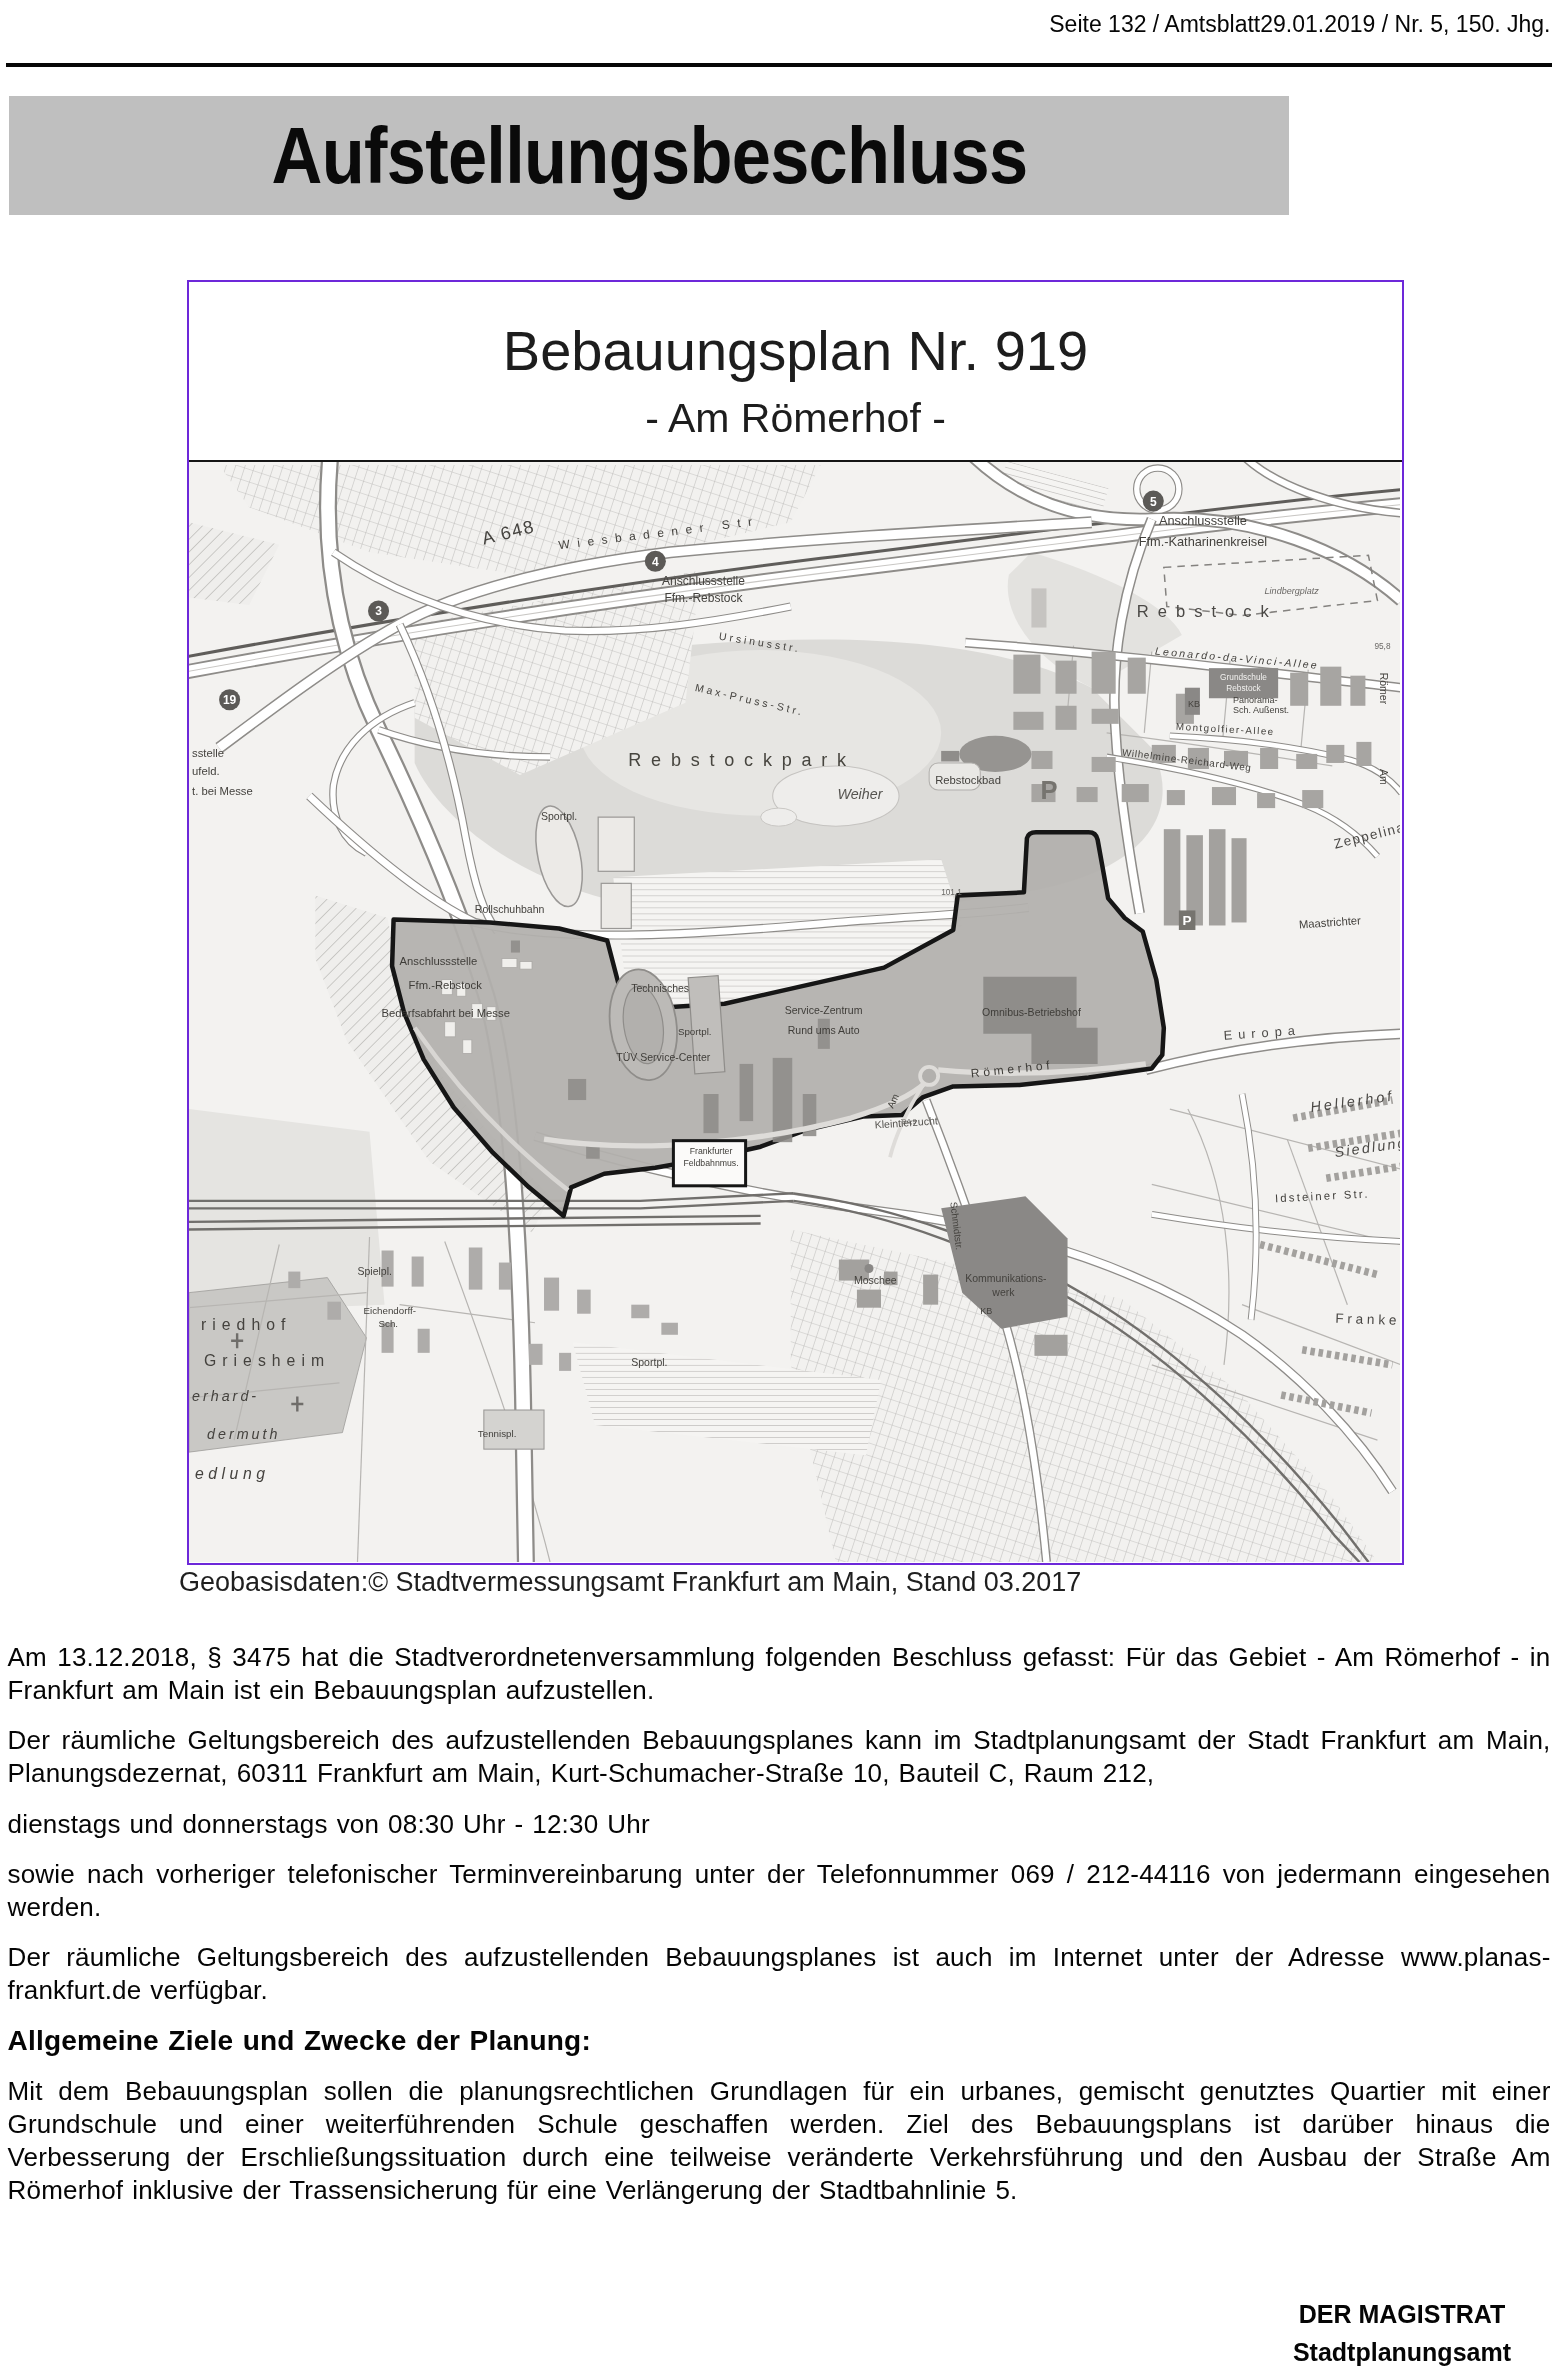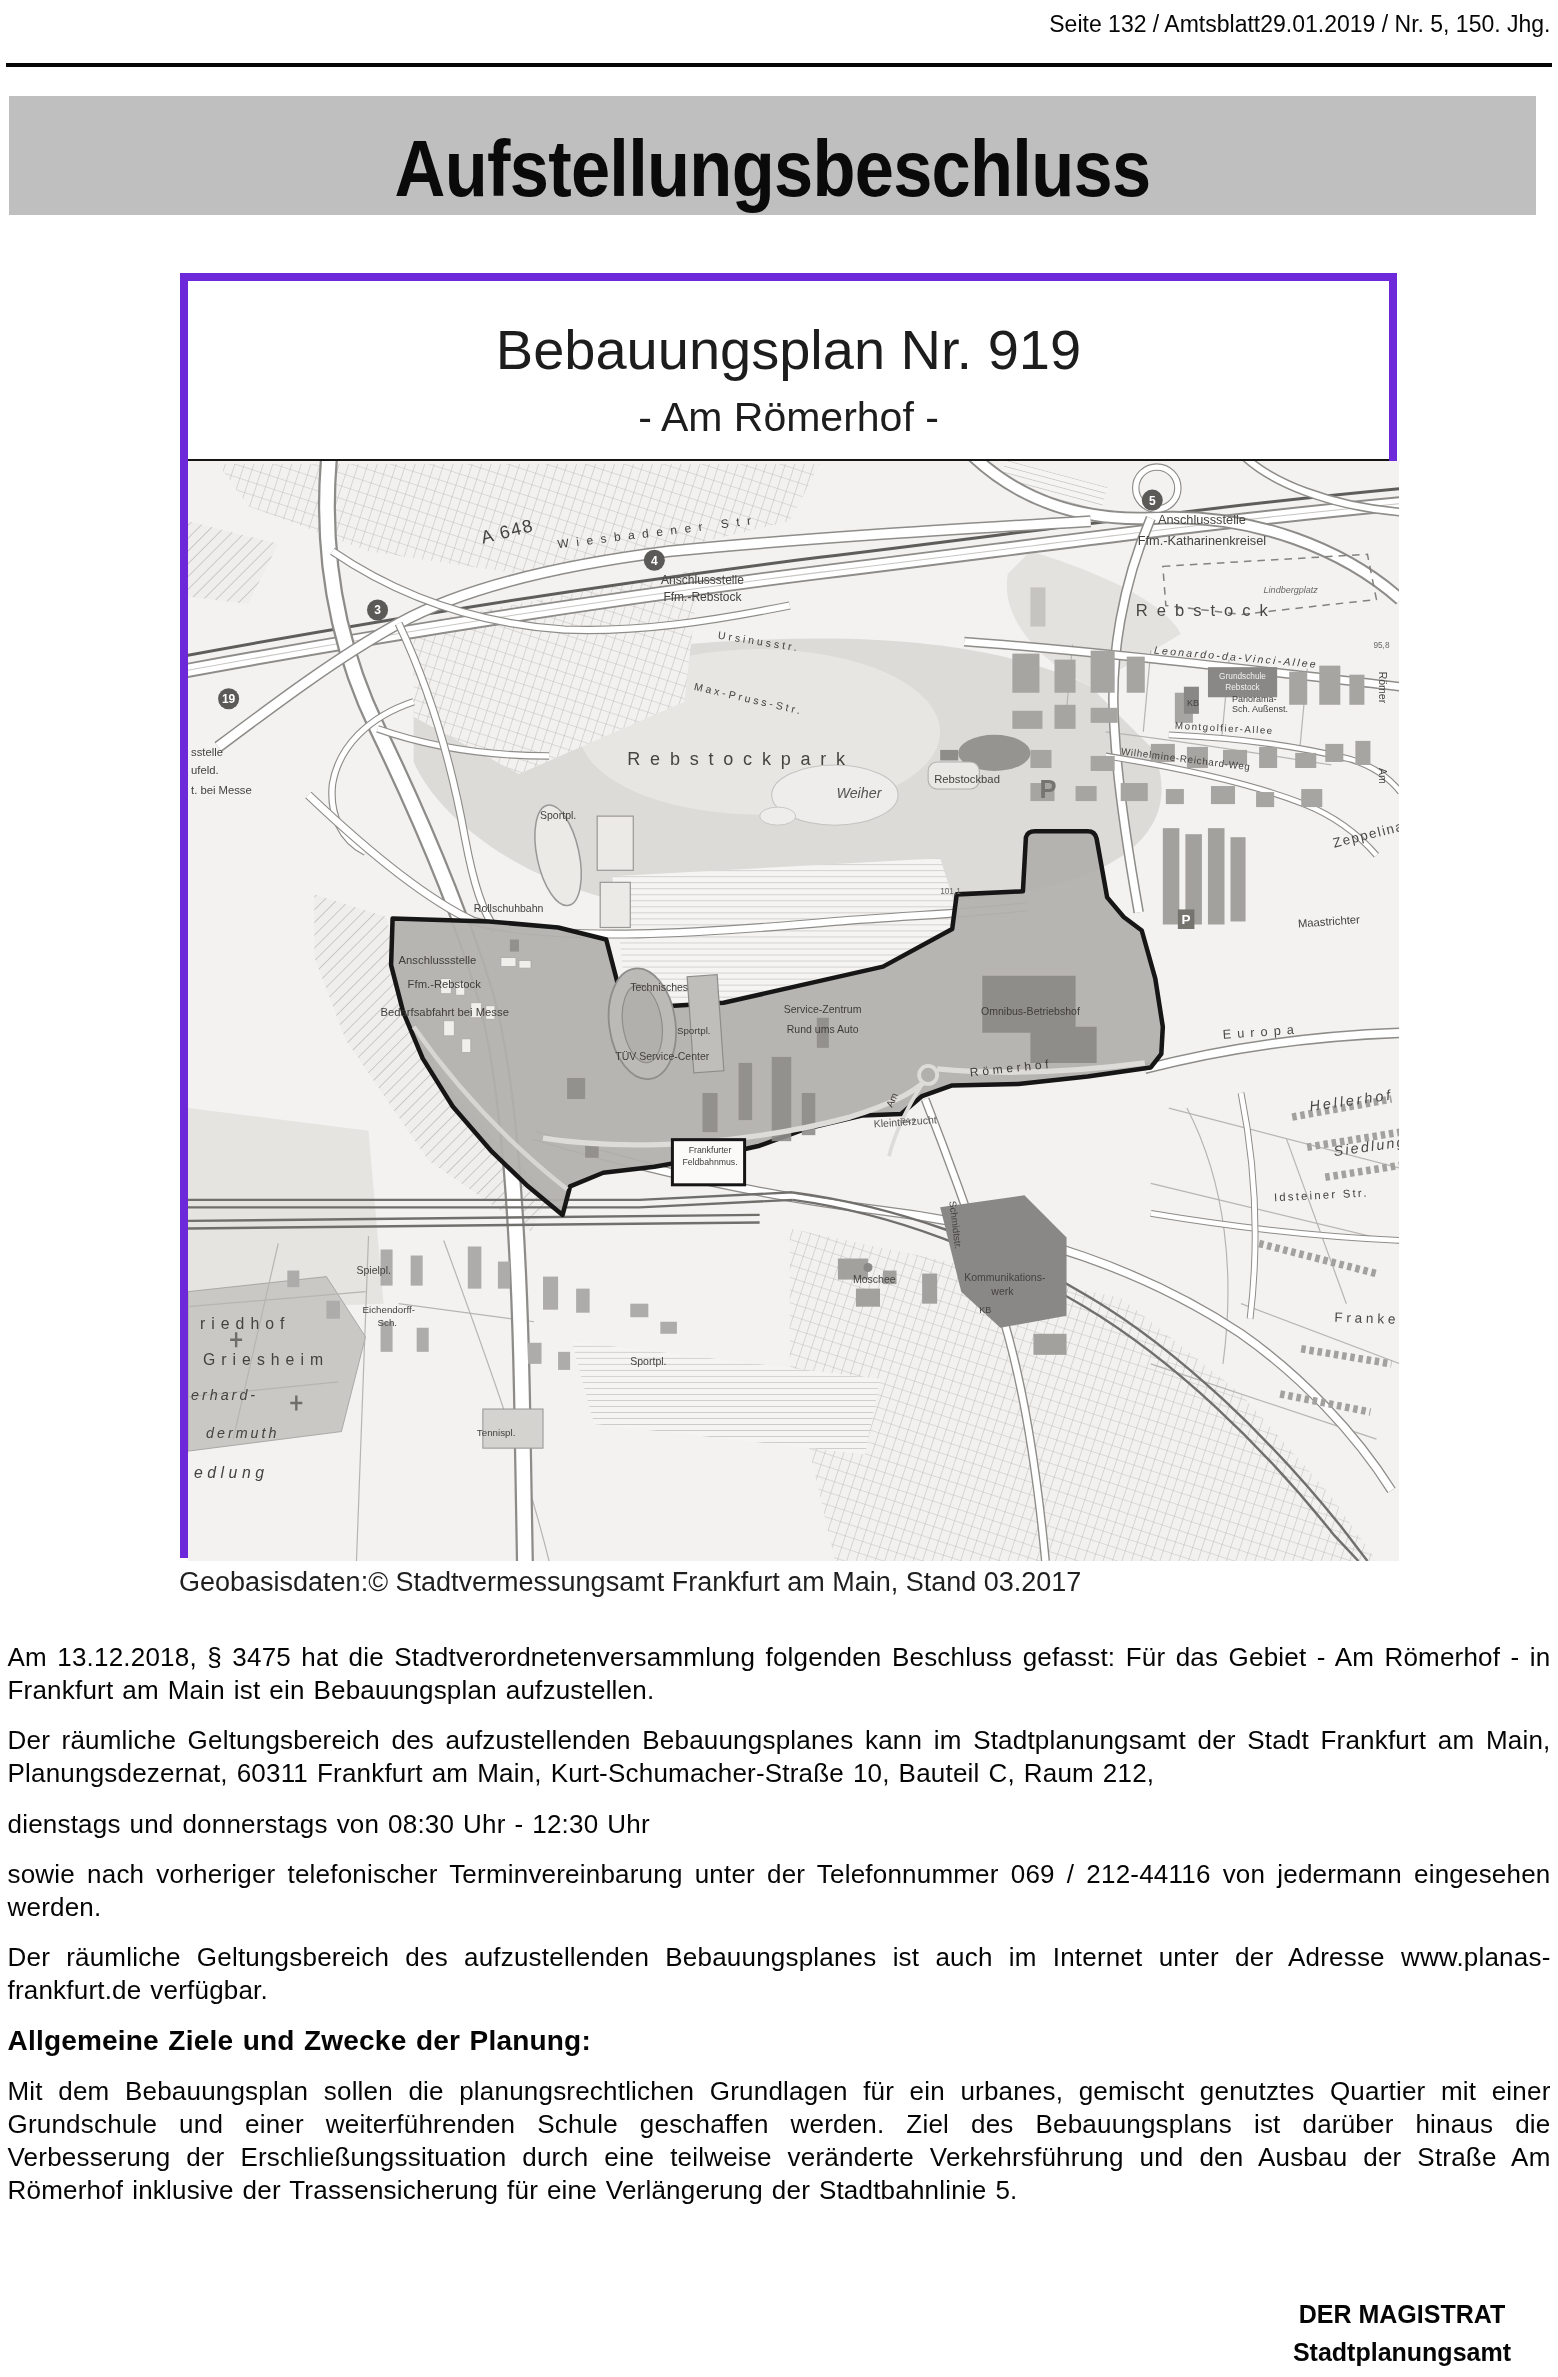--- a/index.html
+++ b/index.html
@@ -2,23 +2,23 @@
 <html lang="de" style="font-size:12px"><head>
 <meta charset="utf-8">
 <style>
   html,body{margin:0;padding:0;}
   body{
     width:1558px;height:2377px;position:relative;background:#ffffff;
     font-family:"Liberation Sans",sans-serif;color:#000;overflow:hidden;
   }
   .hdr{position:absolute;top:10.5px;left:7.5px;width:1543px;font-size:23px;display:flex;justify-content:flex-end;color:#060606;}
   .rule{position:absolute;top:63px;left:6px;width:1546px;height:3.8px;background:#060606;}
-  .banner{position:absolute;top:96px;left:9px;width:1527px;height:119px;background:#bfbfbf;display:flex;align-items:flex-end;justify-content:center;}
+  .banner{position:absolute;top:96px;left:9px;width:1280px;height:119px;background:#bfbfbf;display:flex;align-items:center;justify-content:center;}
   .banner span{font-size:80px;font-weight:bold;color:#0a0a0a;transform:scaleX(.88);white-space:nowrap;letter-spacing:-0.8px;}
-  figure.map{position:absolute;top:269px;left:176px;width:1217px;height:1285px;margin:4px;border:8px solid #6d28d9;background:#fff;box-sizing:border-box;}
+  figure.map{position:absolute;top:269px;left:176px;width:1217px;height:1285px;margin:11px;border:2px solid #6d28d9;background:#fff;box-sizing:border-box;}
   .map-title{height:178px;border-bottom:2.3px solid #151515;text-align:center;box-sizing:content-box;}
   .map-title .l1{padding-top:36px;font-size:56px;color:#1d1d1d;}
   .map-title .l2{padding-top:12px;font-size:41px;color:#1d1d1d;}
   .map svg{display:block;}
   .caption{position:absolute;top:1567px;left:179px;font-size:27px;color:#1f1f1f;}
   .bodytext{position:absolute;top:1641px;left:7.5px;width:1543px;font-size:26px;line-height:33px;text-align:justify;letter-spacing:0.2px;word-spacing:1.5px;color:#050505;}
   .bodytext p{margin:0 0 17.3px 0;}
   .bodytext h3{margin:0 0 17.3px 0;font-size:28px;font-weight:bold;text-align:left;}
   .footer{position:absolute;top:2295px;right:47px;text-align:center;font-weight:bold;font-size:25px;line-height:38px;color:#050505;}
 </style>

